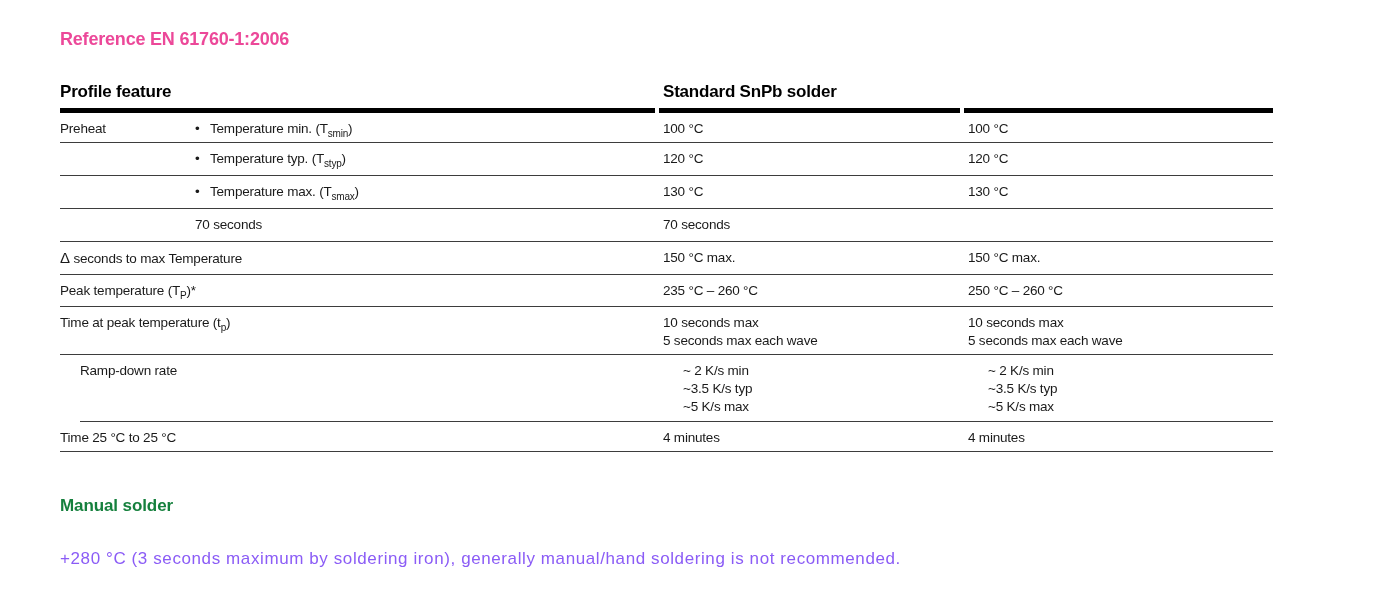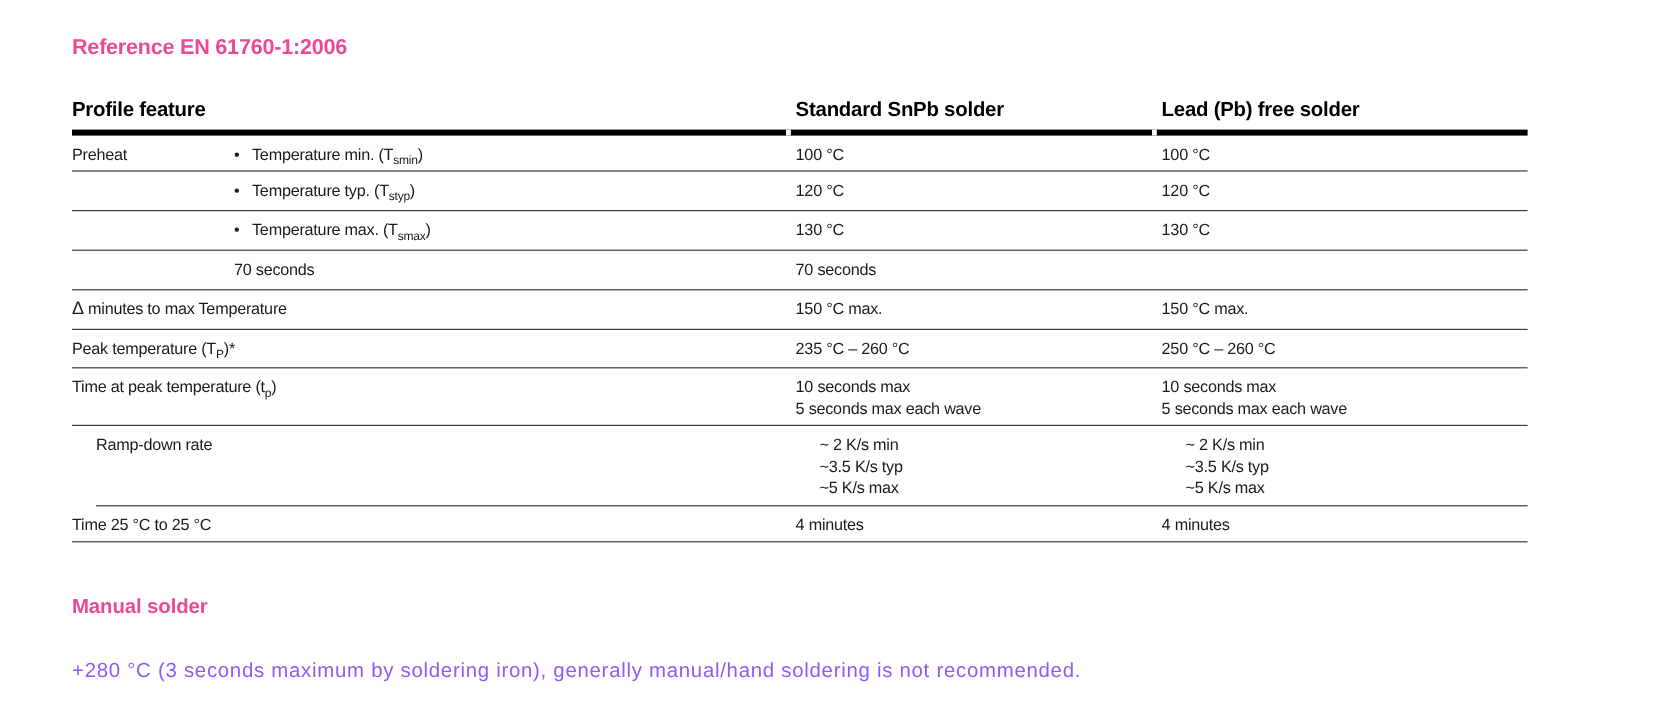--- a/index.html
+++ b/index.html
@@ -44,42 +44,41 @@
   .rh33 { min-height:33px; }
   .rh48 { min-height:48px; }
   .rh67 { min-height:67px;margin-left:20px; }
 
   .bullet { display:inline-block; width:15px; }
   sub { font-size:10px; line-height:0; }
   .delta { font-size:15px; }
 
   .section-heading {
     margin-top:44px;
-    font-size:17px; font-weight:bold; color:#ec4899;
+    font-size:17px; font-weight:bold; color:#15803d;
     letter-spacing:-0.1px;
   }
   .body-text {
     margin-top:33px;
     font-size:17px; letter-spacing:0.6px; color:#8b5cf6;
   }
 </style>
 </head>
 <body>
 
 <div class="page">
   <div class="content">
 
     <div class="doc-title">Reference EN 61760-1:2006</div>
 
     <div class="table-wrap">
 
       <div class="thead">
         <div>Profile feature</div>
         <div>Standard SnPb solder</div>
-        <div>Lead (Pb) free solder</div>
       </div>
 
       <div class="thickline">
         <div class="notch notch-1"></div>
         <div class="notch notch-2"></div>
       </div>
 
       <div class="row rh30">
         <div>Preheat</div>
         <div><span class="bullet">•</span><span>Temperature min. (T</span><sub>smin</sub><span>)</span></div>
@@ -101,21 +100,21 @@
         <div>130 °C</div>
       </div>
 
       <div class="row rh33">
         <div></div>
         <div>70 seconds</div>
         <div>70 seconds</div>
       </div>
 
       <div class="row span2 rh33">
-        <div><span class="delta">Δ</span><span> minutes to max Temperature</span></div>
+        <div><span class="delta">Δ</span><span> seconds to max Temperature</span></div>
         <div>150 °C max.</div>
         <div>150 °C max.</div>
       </div>
 
       <div class="row span2 rh32">
         <div><span>Peak temperature (T</span><sub>P</sub><span>)*</span></div>
         <div>235 °C – 260 °C</div>
         <div>250 °C – 260 °C</div>
       </div>
 

